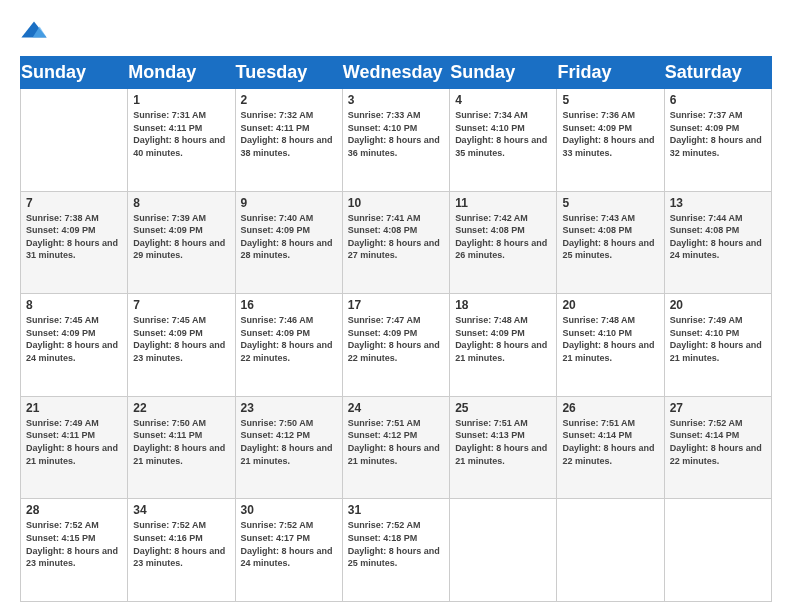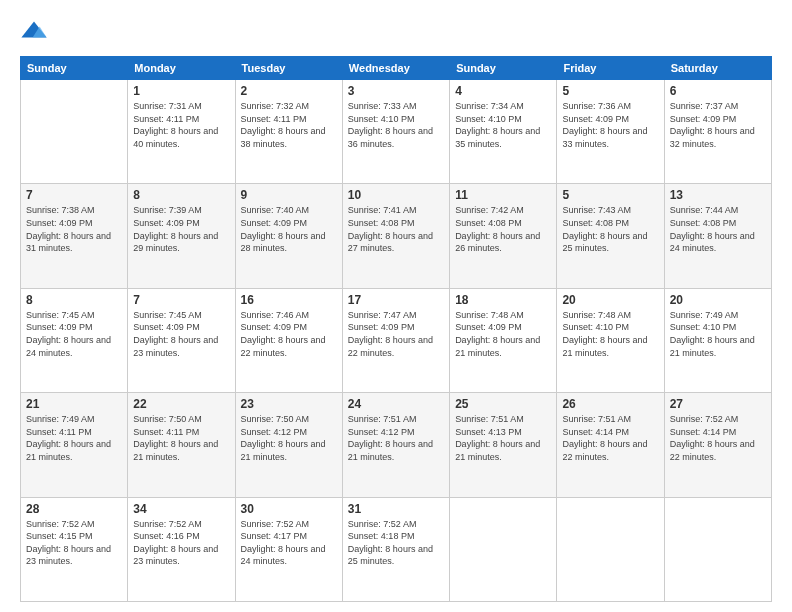--- a/index.html
+++ b/index.html
@@ -56,23 +56,23 @@
     .calendar {
       flex: 1;
       border: 1px solid #ccc;
       border-collapse: collapse;
       width: 100%;
       table-layout: fixed;
     }
     .calendar thead tr th {
       background-color: #1a6fc4;
       color: white;
-      font-size: 11px;
-      font-weight: bold;
-      padding: 5px 6px;
+      font-size: 18px;
+      font-weight: bold;
+      padding: 5px 0;
       text-align: left;
       border: 1px solid #1a6fc4;
     }
     .calendar tbody tr td {
       border: 1px solid #ccc;
       vertical-align: top;
       padding: 4px 5px;
       font-size: 9.5px;
       color: #333;
       height: 88px;
@@ -80,20 +80,21 @@
     .day-number {
       font-size: 12px;
       font-weight: bold;
       display: block;
       margin-bottom: 2px;
     }
     .day-info {
       font-size: 9px;
       color: #444;
       line-height: 1.4;
+      font-weight: bold;
     }
     .empty-cell {
       background: #f9f9f9;
     }
     tr:nth-child(odd) td { background-color: #fff; }
     tr:nth-child(even) td { background-color: #f5f5f5; }
     thead tr th { background-color: #1a6fc4 !important; }
   </style>
 </head>
 <body>

